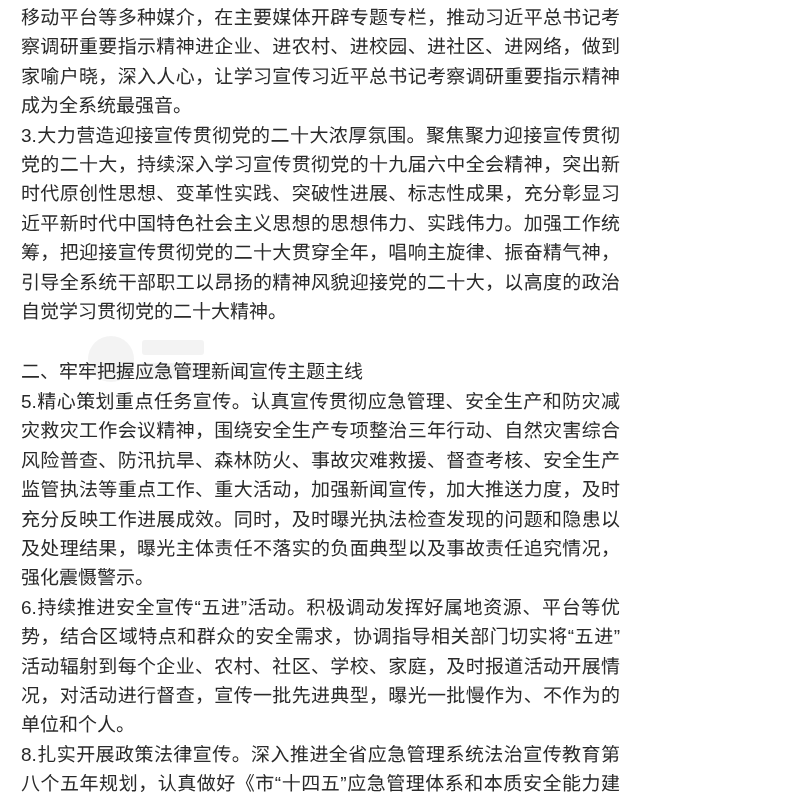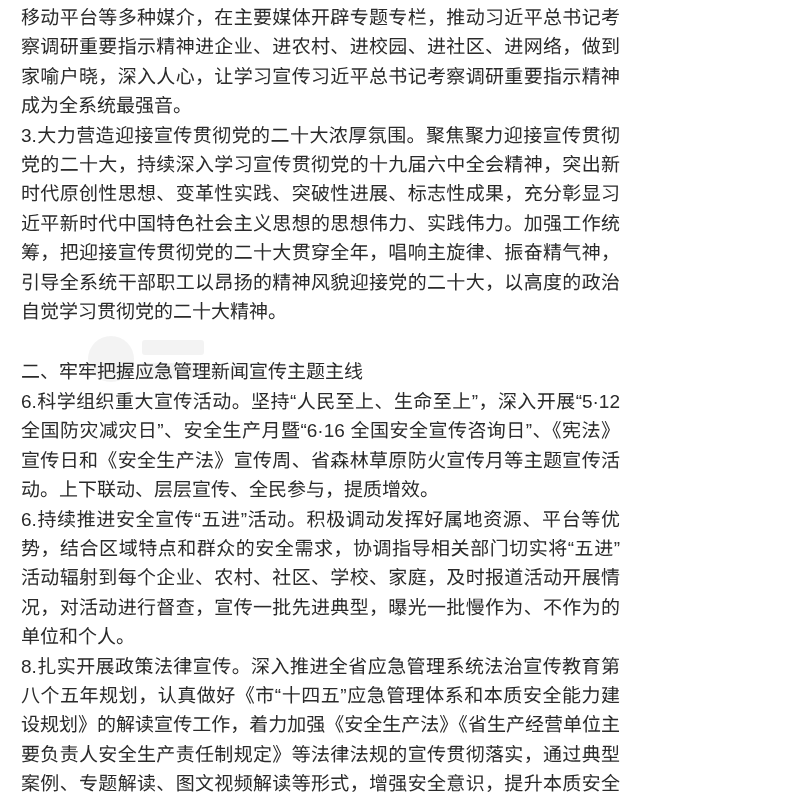--- a/index.html
+++ b/index.html
@@ -73,18 +73,18 @@
   <div class="watermark">
     <span class="wm-circle"></span>
     <span class="wm-bar wm-bar-1"></span>
     <span class="wm-bar wm-bar-2"></span>
   </div>
 
   <div class="doc-text">
     <p class="para">移动平台等多种媒介，在主要媒体开辟专题专栏，推动习近平总书记考察调研重要指示精神进企业、进农村、进校园、进社区、进网络，做到家喻户晓，深入人心，让学习宣传习近平总书记考察调研重要指示精神成为全系统最强音。</p>
     <p class="para">3.大力营造迎接宣传贯彻党的二十大浓厚氛围。聚焦聚力迎接宣传贯彻党的二十大，持续深入学习宣传贯彻党的十九届六中全会精神，突出新时代原创性思想、变革性实践、突破性进展、标志性成果，充分彰显习近平新时代中国特色社会主义思想的思想伟力、实践伟力。加强工作统筹，把迎接宣传贯彻党的二十大贯穿全年，唱响主旋律、振奋精气神，引导全系统干部职工以昂扬的精神风貌迎接党的二十大，以高度的政治自觉学习贯彻党的二十大精神。</p>
     <p class="section-heading">二、牢牢把握应急管理新闻宣传主题主线</p>
-    <p class="para">6.科学组织重大宣传活动。坚持“人民至上、生命至上”，深入开展“5·12 全国防灾减灾日”、安全生产月暨“6·16 全国安全宣传咨询日”、《宪法》宣传日和《安全生产法》宣传周、省森林草原防火宣传月等主题宣传活动。上下联动、层层宣传、全民参与，提质增效。</p>
+    <p class="para">5.精心策划重点任务宣传。认真宣传贯彻应急管理、安全生产和防灾减灾救灾工作会议精神，围绕安全生产专项整治三年行动、自然灾害综合风险普查、防汛抗旱、森林防火、事故灾难救援、督查考核、安全生产监管执法等重点工作、重大活动，加强新闻宣传，加大推送力度，及时充分反映工作进展成效。同时，及时曝光执法检查发现的问题和隐患以及处理结果，曝光主体责任不落实的负面典型以及事故责任追究情况，强化震慑警示。</p>
     <p class="para">6.持续推进安全宣传“五进”活动。积极调动发挥好属地资源、平台等优势，结合区域特点和群众的安全需求，协调指导相关部门切实将“五进”活动辐射到每个企业、农村、社区、学校、家庭，及时报道活动开展情况，对活动进行督查，宣传一批先进典型，曝光一批慢作为、不作为的单位和个人。</p>
     <p class="para">8.扎实开展政策法律宣传。深入推进全省应急管理系统法治宣传教育第八个五年规划，认真做好《市“十四五”应急管理体系和本质安全能力建设规划》的解读宣传工作，着力加强《安全生产法》《省生产经营单位主要负责人安全生产责任制规定》等法律法规的宣传贯彻落实，通过典型案例、专题解读、图文视频解读等形式，增强安全意识，提升本质安全水平。</p>
   </div>
 
 </div>
 
 </body></html>

